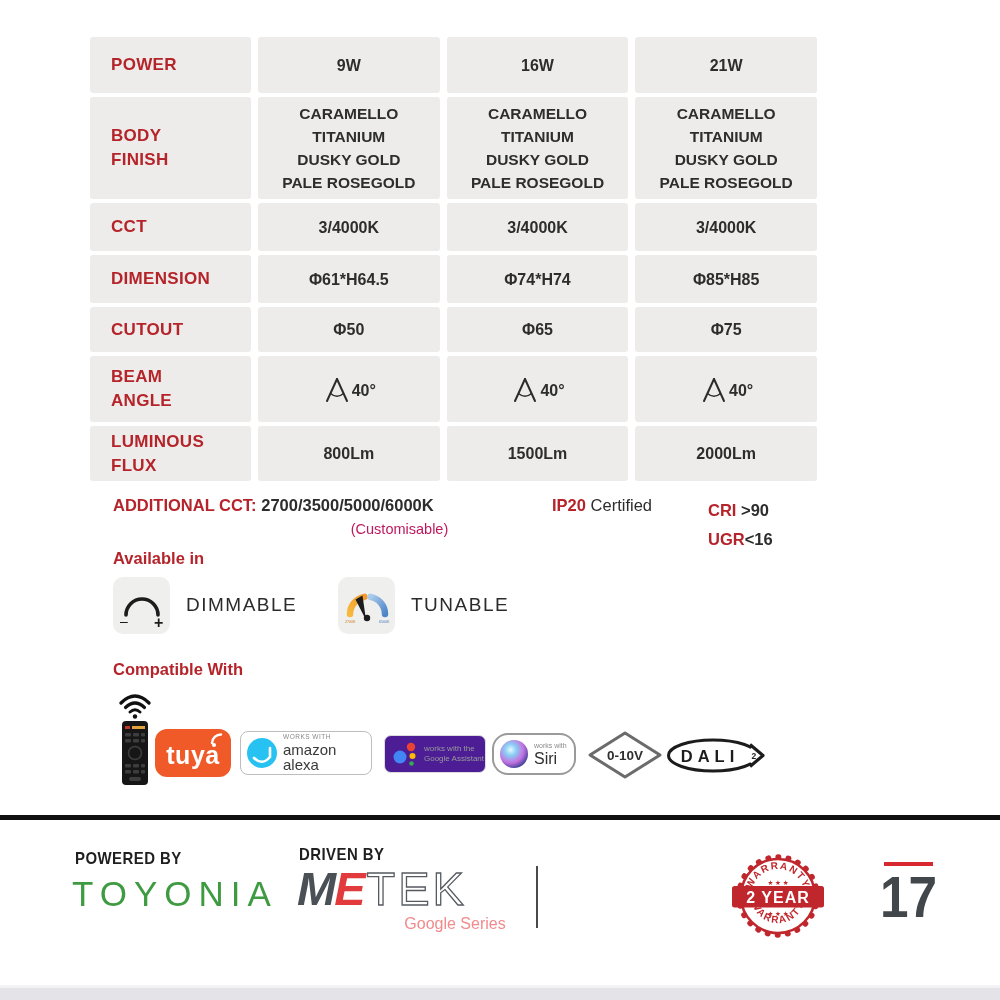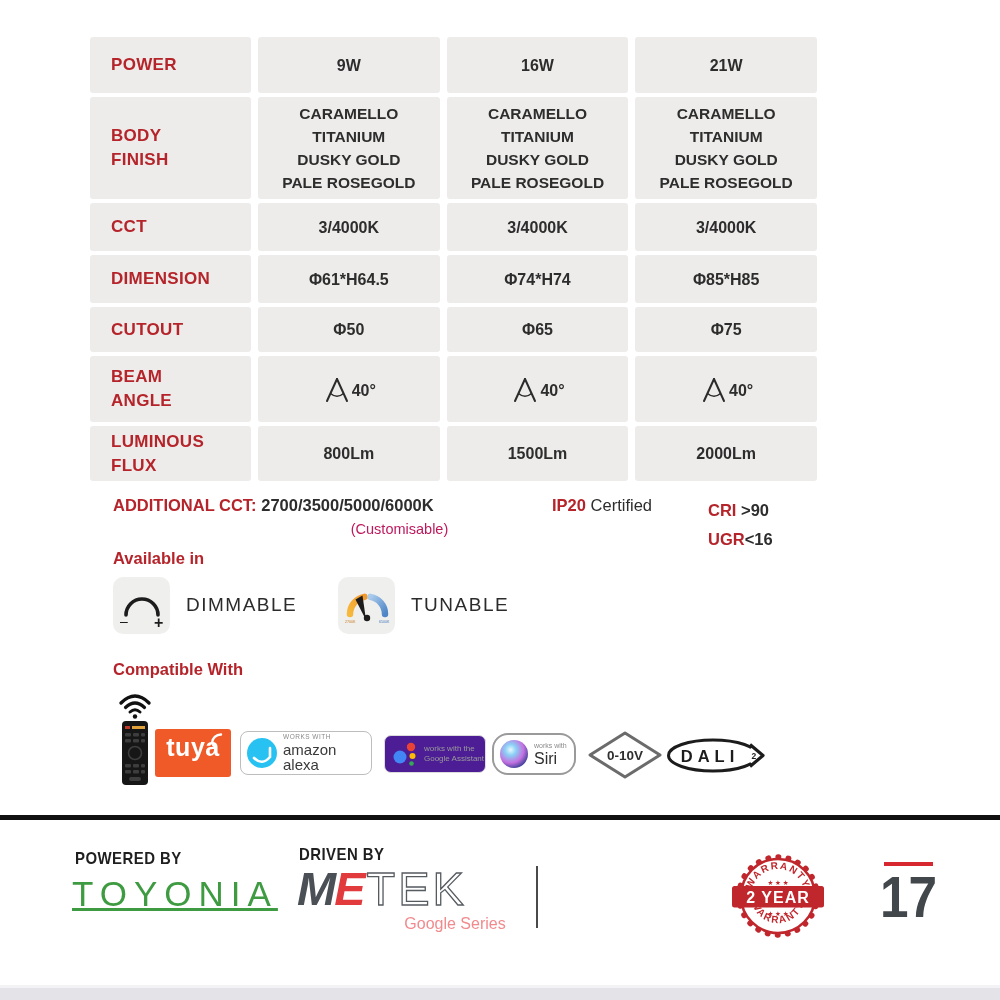--- a/index.html
+++ b/index.html
@@ -25,22 +25,22 @@
   .ip-block{position:absolute;left:552px;top:496px;font-size:16.5px;font-weight:600;color:#2D2D2D;}
   .cri-block{position:absolute;left:708px;top:496px;font-size:16.5px;font-weight:600;color:#2D2D2D;line-height:29px;}
   .sec-title{position:absolute;color:#B5242A;font-weight:700;font-size:16.5px;}
 
   
   .opt-box{position:absolute;width:57px;height:57px;background:#EFEFEE;border-radius:10px;
     display:flex;align-items:center;justify-content:center;}
   .opt-label{position:absolute;font-size:19px;letter-spacing:1.5px;color:#2B2B2B;}
 
   
-  .tuya-badge{position:absolute;left:155px;top:729px;width:76px;height:48px;background:#F05A28;border-radius:3px;
-    display:flex;align-items:flex-start;justify-content:center;}
+  .tuya-badge{position:absolute;left:155px;top:729px;width:76px;height:48px;background:#F05A28;border-radius:12px;
+    display:flex;align-items:center;justify-content:center;}
   .tuya-badge .t{color:#fff;font-size:25px;font-weight:700;letter-spacing:.5px;margin-top:4px;}
   .tuya-wifi{position:absolute;right:5px;top:4px;}
   .alexa-badge{position:absolute;left:240px;top:731px;width:132px;height:44px;background:#fff;border:1.5px solid #BDBDBD;
     border-radius:8px;display:flex;align-items:center;padding-left:6px;box-sizing:border-box;}
   .alexa-circle{width:30px;height:30px;border-radius:50%;background:#28C2F2;flex:0 0 auto;}
   .alexa-txt{margin-left:6px;line-height:1;}
   .alexa-txt .s{font-size:6.5px;color:#8a8a8a;letter-spacing:.5px;display:block;margin-bottom:2px;}
   .alexa-txt .b{font-size:15px;color:#3a3a3a;display:block;}
   .google-badge{position:absolute;left:384px;top:735px;width:102px;height:38px;background:#4c1d95;border:1px solid #DCDCDC;
     border-radius:7px;display:flex;align-items:center;padding-left:7px;box-sizing:border-box;}
@@ -54,21 +54,21 @@
   .siri-txt .b{font-size:16px;color:#2f2f2f;display:block;}
 
   
   .blackline{position:absolute;left:0;top:815px;width:1000px;height:5px;background:#111;}
   .botline1{position:absolute;left:0;top:985px;width:1000px;height:3px;background:#F3F3F5;}
   .botbar{position:absolute;left:0;top:988px;width:1000px;height:12px;background:#E4E4E8;}
 
   
   .powered{position:absolute;left:75px;top:849px;font-size:17px;font-weight:700;color:#1f1f1f;
     transform:scaleX(.88);transform-origin:left top;letter-spacing:.5px;}
-  .toyonia{position:absolute;left:72px;top:874px;font-size:35px;letter-spacing:7px;color:#3F9B42;text-decoration:underline;}
+  .toyonia{position:absolute;left:72px;top:874px;font-size:35px;letter-spacing:7px;color:#3F9B42;}
   .driven{position:absolute;left:299px;top:845px;font-size:17px;font-weight:700;color:#1f1f1f;
     transform:scaleX(.88);transform-origin:left top;letter-spacing:.5px;}
   .metek{position:absolute;left:297px;top:866px;display:flex;align-items:flex-end;}
   .mk-m{font-size:47px;line-height:46px;font-weight:700;font-style:italic;color:#4A5056;letter-spacing:-2px;}
   .mk-e{font-size:47px;line-height:46px;font-weight:700;font-style:italic;color:#E23B3E;letter-spacing:-1px;}
   .mk-tek{font-size:47px;line-height:46px;font-weight:400;color:#8b9096;letter-spacing:3px;margin-left:2px;}
   @supports (-webkit-text-stroke:1px #000){
     .mk-tek{color:transparent;-webkit-text-stroke:1.3px #565B60;}
   }
   .energie{position:absolute;left:400px;top:915px;width:110px;text-align:center;font-size:16px;color:#F18A8D;}

